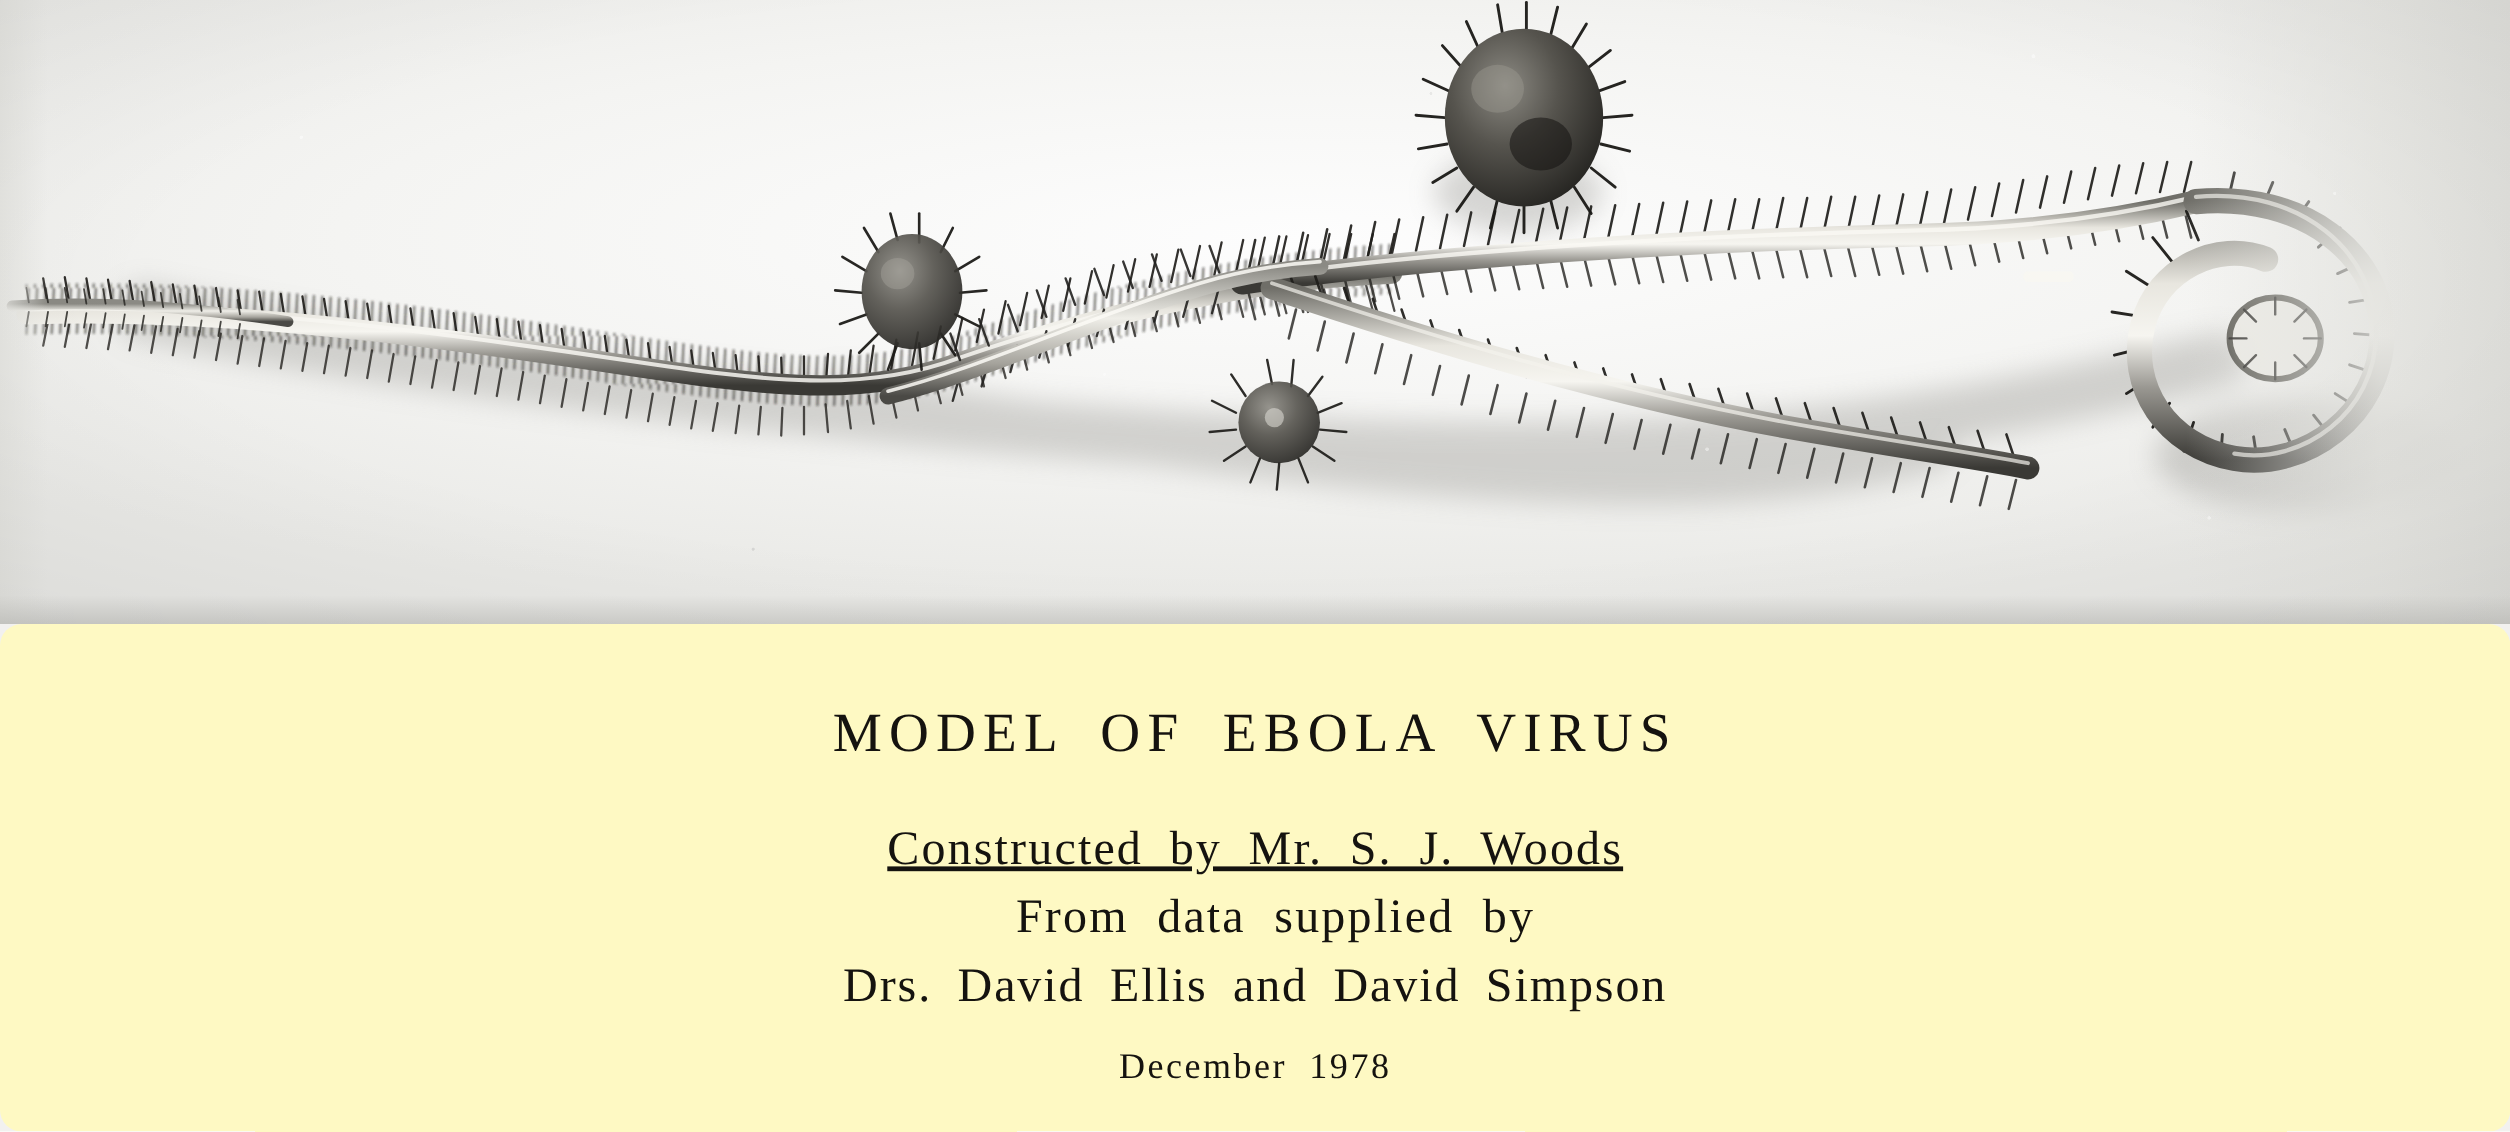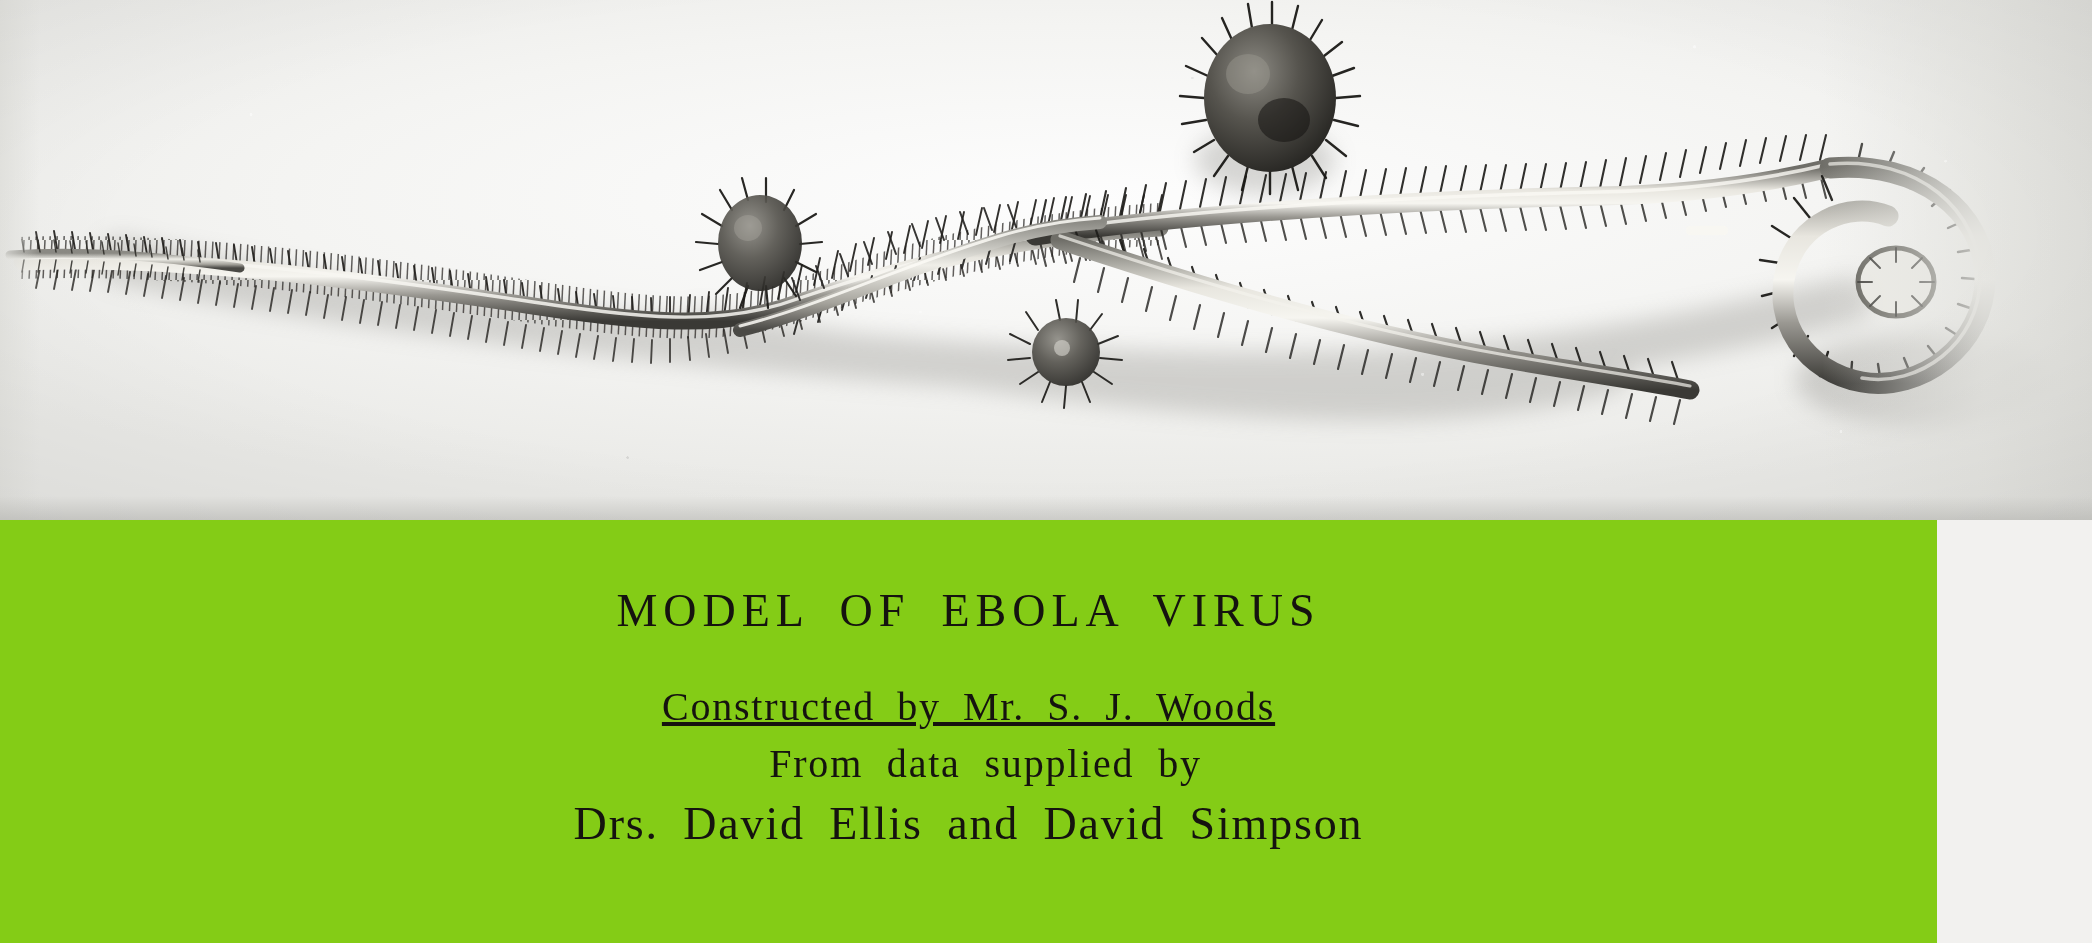--- a/index.html
+++ b/index.html
@@ -87,23 +87,24 @@
     position: absolute;
     left: 0;
     top: 0;
   }
 
   
   #caption-area {
     position: absolute;
     left: 0;
     top: 520px;
-    width: 1937px;
+    width: 2092px;
     height: 423px;
-    background: #84cc16;
+    background: #fef9c3;
+    border-radius: 18px;
   }
   .cap {
     width: 100%;
     text-align: center;
     color: #15130f;
     letter-spacing: 0.02em;
   }
   #caption-title {
     margin-top: 64px;
     font-size: 46px;
@@ -119,21 +120,21 @@
   }
   #caption-line-2 {
     margin-top: 10px;
     font-size: 40px;
     letter-spacing: 0.045em;
     word-spacing: 0.30em;
     padding-left: 17px;
   }
   #caption-line-3 {
     margin-top: 10px;
-    font-size: 46px;
+    font-size: 40px;
     letter-spacing: 0.04em;
     word-spacing: 0.24em;
   }
   #caption-date {
     margin-top: 28px;
     font-size: 30px;
     letter-spacing: 0.07em;
     word-spacing: 0.30em;
   }
 </style>
@@ -667,15 +668,16 @@
     <div id="photo-edge-bottom"></div>
     <div id="vignette"></div>
     <div id="grain"></div>
   </div>
 
   <div id="caption-area">
     <div class="cap" id="caption-title">MODEL OF EBOLA VIRUS</div>
     <div class="cap" id="caption-line-1">Constructed by Mr. S. J. Woods</div>
     <div class="cap" id="caption-line-2">From data supplied by</div>
     <div class="cap" id="caption-line-3">Drs. David Ellis and David Simpson</div>
+    <div class="cap" id="caption-date">December 1978</div>
   </div>
 
 </div>
 
 </body></html>

